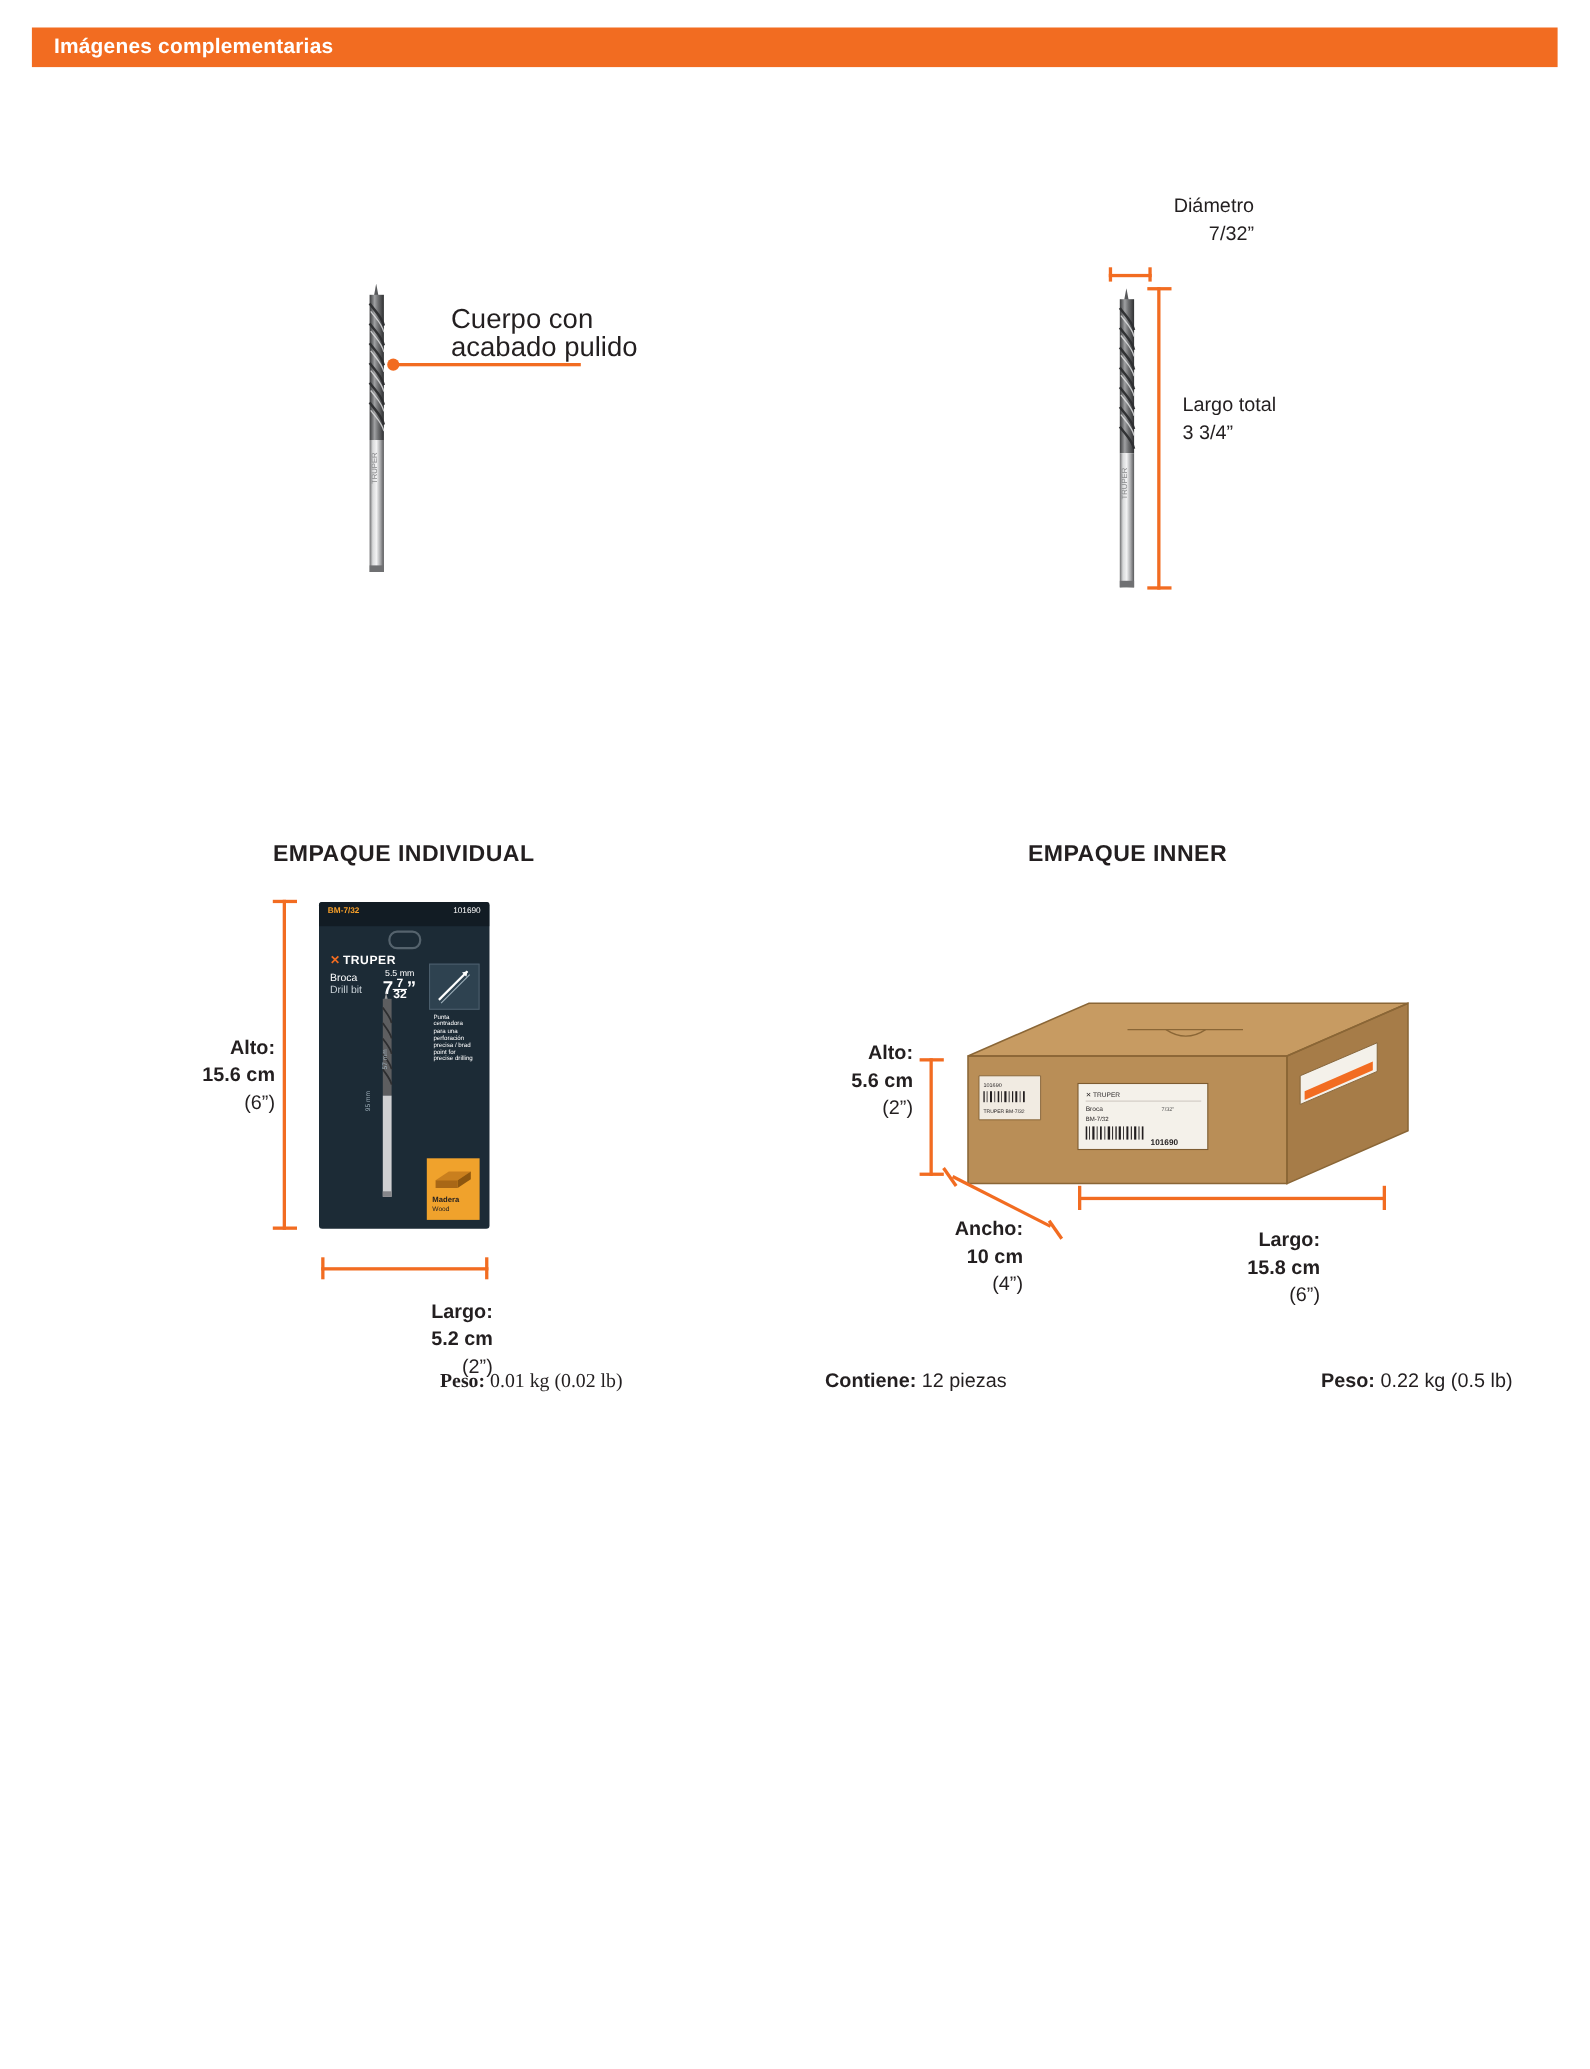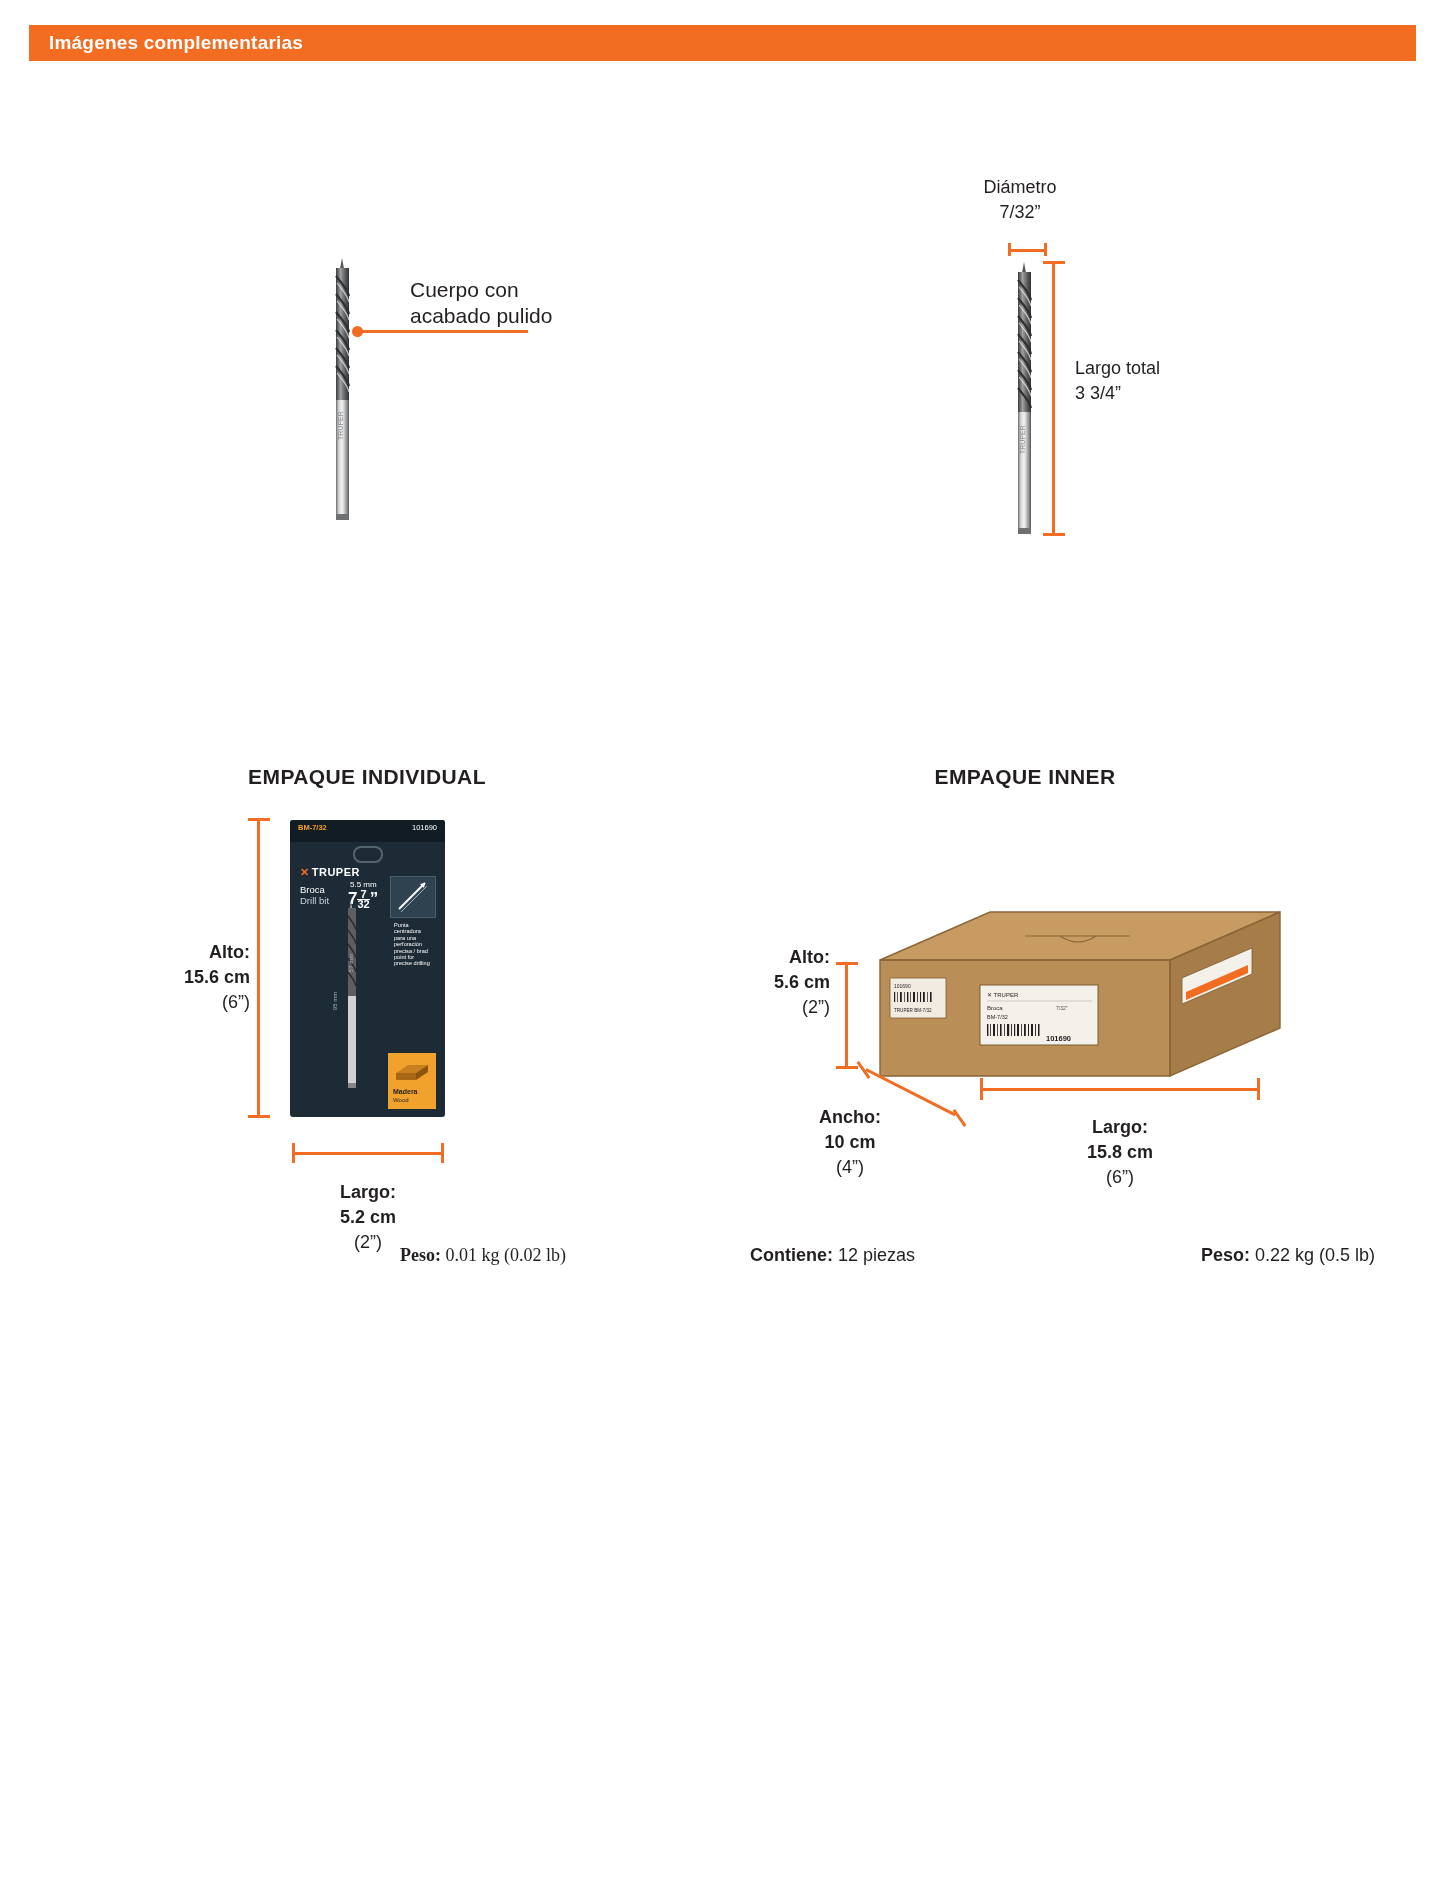--- a/index.html
+++ b/index.html
@@ -31,31 +31,31 @@
     color: #ffffff;
     font-size: 19px;
     font-weight: bold;
     margin-left: 20px;
     letter-spacing: 0.2px;
   }
 
   
   .callout-text {
     position: absolute;
-    font-size: 21px;
+    font-size: 25px;
     line-height: 26px;
     color: #231f20;
     text-align: left;
   }
   .dim-text {
     position: absolute;
     font-size: 18px;
     line-height: 25px;
     color: #231f20;
-    text-align: center;
+    text-align: right;
   }
   .bold { font-weight: bold; }
   .section-title {
     position: absolute;
     font-size: 21px;
     font-weight: bold;
     color: #231f20;
     letter-spacing: 0.4px;
   }
   .oline {

